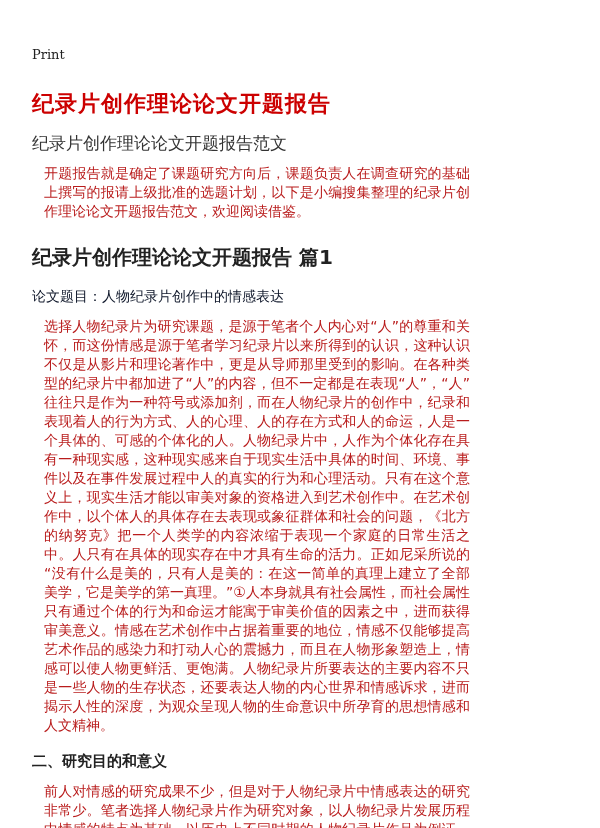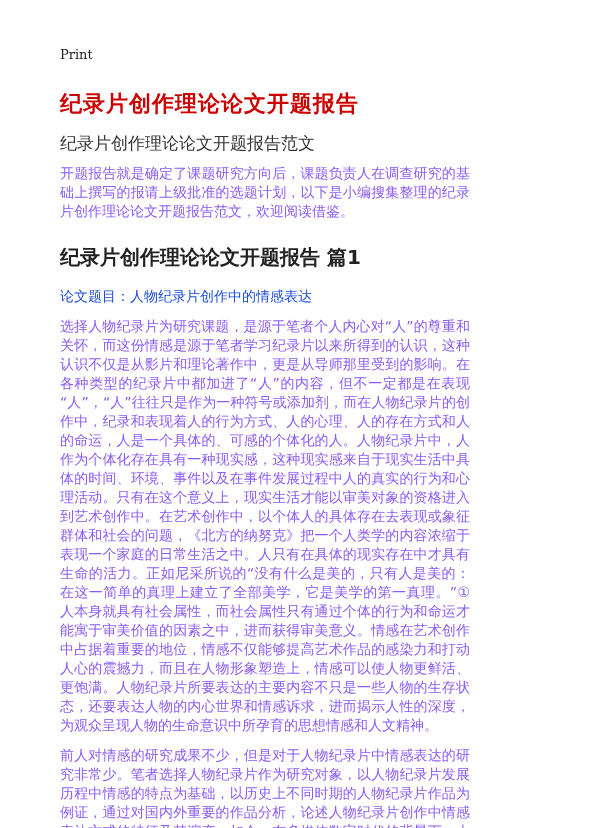--- a/index.html
+++ b/index.html
@@ -11,21 +11,21 @@
     width: 600px;
     height: 828px;
     overflow: hidden;
     font-family: "DejaVu Sans", sans-serif;
     color: #333333;
   }
   .page {
     box-sizing: border-box;
     width: 512px;
     height: 828px;
-    padding: 44px 42px 0 60px;
+    padding: 44px 42px 0 32px;
     background: #ffffff;
     overflow: hidden;
   }
   .print-link {
     font-family: "DejaVu Serif", "Liberation Serif", serif;
     font-size: 13px;
     color: #222222;
     display: inline-block;
   }
   h1.page-title {
@@ -36,39 +36,39 @@
     color: #cc0000;
     letter-spacing: 1px;
   }
   .subtitle {
     margin: 15px 0 0 0;
     font-size: 17px;
     line-height: 19px;
     color: #333333;
   }
   .para {
-    margin: 11px 0 0 0;
+    margin: 11px 0 0 12px;
     font-size: 14px;
     line-height: 19px;
     text-align: justify;
-    color: #8b5cf6;
+    color: #b91c1c;
     word-break: break-all;
   }
   h2.piece-heading {
     margin: 23px 0 0 0;
     font-size: 20px;
     line-height: 1.3;
     font-weight: bold;
     color: #222222;
   }
   .topic-line {
     margin: 17px 0 0 0;
     font-size: 14px;
     line-height: 19px;
-    color: #1d4ed8;
+    color: #0f172a;
   }
   h3.section-heading {
     margin: 17px 0 0 0;
     font-size: 15px;
     line-height: 1.3;
     font-weight: bold;
     color: #222222;
   }
 </style>
 </head>
@@ -84,16 +84,17 @@
 
   <p class="para">开题报告就是确定了课题研究方向后，课题负责人在调查研究的基础上撰写的报请上级批准的选题计划，以下是小编搜集整理的纪录片创作理论论文开题报告范文，欢迎阅读借鉴。</p>
 
   <h2 class="piece-heading">纪录片创作理论论文开题报告 篇1</h2>
 
   <p class="topic-line">论文题目：人物纪录片创作中的情感表达</p>
 
 
   <p class="para">选择人物纪录片为研究课题，是源于笔者个人内心对“人”的尊重和关怀，而这份情感是源于笔者学习纪录片以来所得到的认识，这种认识不仅是从影片和理论著作中，更是从导师那里受到的影响。在各种类型的纪录片中都加进了“人”的内容，但不一定都是在表现“人”，“人”往往只是作为一种符号或添加剂，而在人物纪录片的创作中，纪录和表现着人的行为方式、人的心理、人的存在方式和人的命运，人是一个具体的、可感的个体化的人。人物纪录片中，人作为个体化存在具有一种现实感，这种现实感来自于现实生活中具体的时间、环境、事件以及在事件发展过程中人的真实的行为和心理活动。只有在这个意义上，现实生活才能以审美对象的资格进入到艺术创作中。在艺术创作中，以个体人的具体存在去表现或象征群体和社会的问题，《北方的纳努克》把一个人类学的内容浓缩于表现一个家庭的日常生活之中。人只有在具体的现实存在中才具有生命的活力。正如尼采所说的“没有什么是美的，只有人是美的：在这一简单的真理上建立了全部美学，它是美学的第一真理。”①人本身就具有社会属性，而社会属性只有通过个体的行为和命运才能寓于审美价值的因素之中，进而获得审美意义。情感在艺术创作中占据着重要的地位，情感不仅能够提高艺术作品的感染力和打动人心的震撼力，而且在人物形象塑造上，情感可以使人物更鲜活、更饱满。人物纪录片所要表达的主要内容不只是一些人物的生存状态，还要表达人物的内心世界和情感诉求，进而揭示人性的深度，为观众呈现人物的生命意识中所孕育的思想情感和人文精神。</p>
 
+  <h3 class="section-heading">二、研究目的和意义</h3>
 
   <p class="para">前人对情感的研究成果不少，但是对于人物纪录片中情感表达的研究非常少。笔者选择人物纪录片作为研究对象，以人物纪录片发展历程中情感的特点为基础，以历史上不同时期的人物纪录片作品为例证，通过对国内外重要的作品分析，论述人物纪录片创作中情感表达方式的特征及其演变。如今，在多媒体数字时代的背景下，大众的娱乐消费给人物纪录片创作带来了巨大挑战。人物纪录片不仅要表达真实的情感，还要追求审美价值。因此创作者要懂得运用视听语言来表达思想与情感，例</p>
 
 </div>
 
 </body></html>

